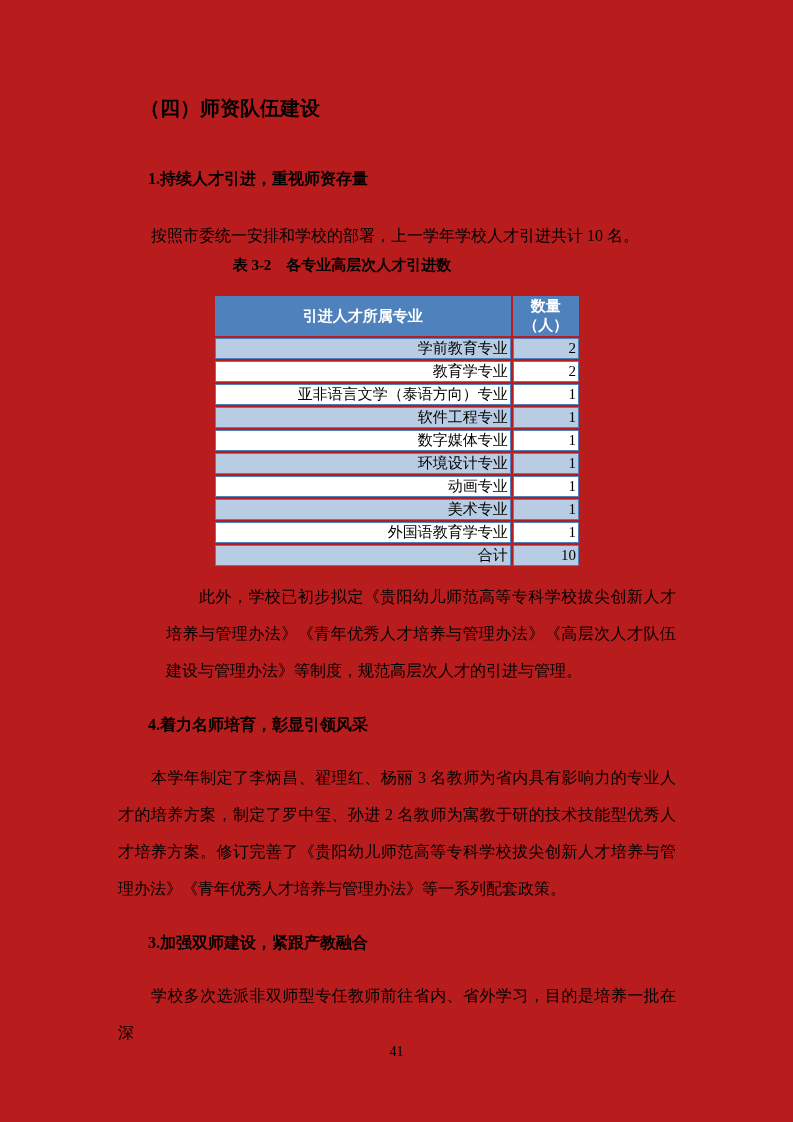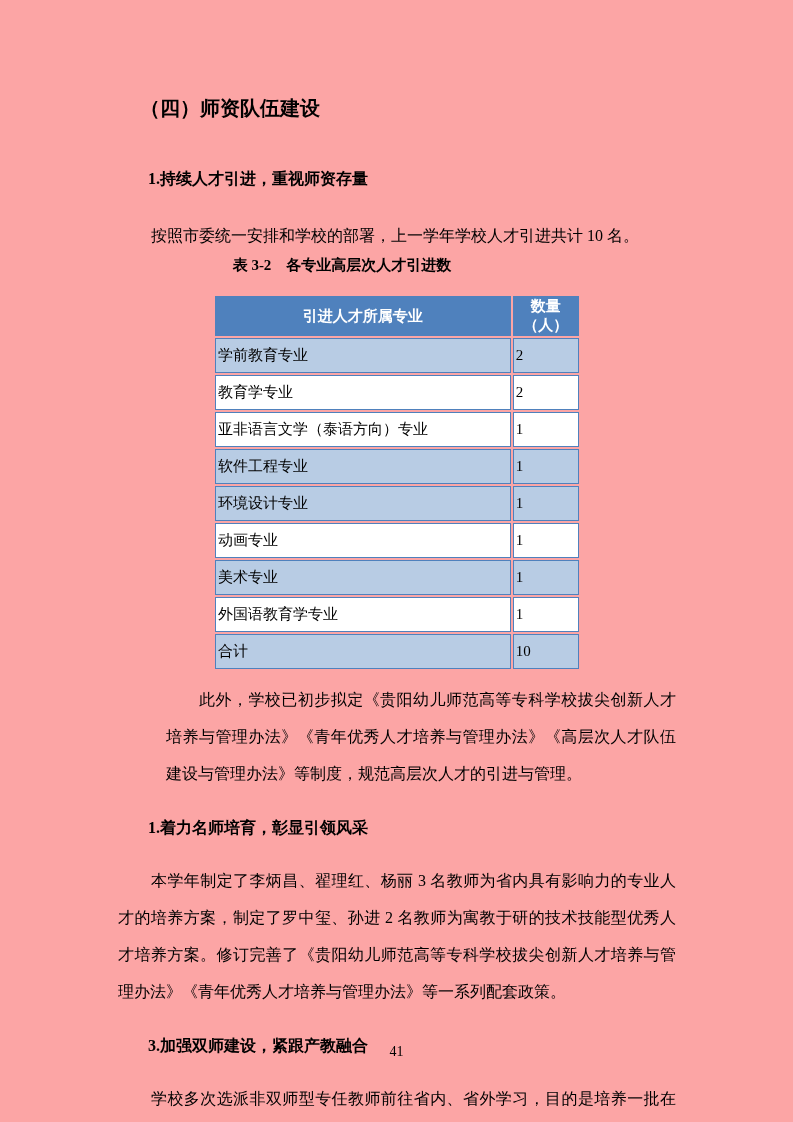--- a/index.html
+++ b/index.html
@@ -4,21 +4,21 @@
 <style>
   html, body {
     margin: 0;
     padding: 0;
     background: #ffffff;
   }
   .page {
     position: relative;
     width: 793px;
     height: 1122px;
-    background: #fca5a5;
+    background: #b91c1c;
     font-family: "Liberation Serif", "DejaVu Serif", serif;
     color: #000000;
     overflow: hidden;
   }
   .content {
     position: absolute;
     left: 118px;
     right: 117px;
     top: 0;
   }
@@ -69,22 +69,22 @@
     text-align: center;
     padding: 0 2px;
   }
   table.data-table col.col-major { width: 294px; }
   table.data-table col.col-count { width: 66px; }
   table.data-table td {
     border: 1px solid var(--tbl-border, #4f81bd);
     background: var(--tbl-row-bg, #ffffff);
     font-size: 15px;
     height: 18px;
-    text-align: left;
-    padding: 7px 2px;
+    text-align: right;
+    padding: 0 2px;
   }
   table.data-table tr.alt td {
     background: var(--tbl-row-alt-bg, #b8cce4);
   }
   .page-number {
     position: absolute;
     bottom: 62px;
     left: 0;
     right: 0;
     text-align: center;
@@ -126,20 +126,24 @@
             <td>2</td>
           </tr>
           <tr>
             <td>亚非语言文学（泰语方向）专业</td>
             <td>1</td>
           </tr>
           <tr class="alt">
             <td>软件工程专业</td>
             <td>1</td>
           </tr>
+          <tr>
+            <td>数字媒体专业</td>
+            <td>1</td>
+          </tr>
           <tr class="alt">
             <td>环境设计专业</td>
             <td>1</td>
           </tr>
           <tr>
             <td>动画专业</td>
             <td>1</td>
           </tr>
           <tr class="alt">
             <td>美术专业</td>
@@ -151,21 +155,21 @@
           </tr>
           <tr class="alt">
             <td>合计</td>
             <td>10</td>
           </tr>
         </tbody>
     </table>
 
     <p class="para indent after-table">此外，学校已初步拟定《贵阳幼儿师范高等专科学校拔尖创新人才培养与管理办法》《青年优秀人才培养与管理办法》《高层次人才队伍建设与管理办法》等制度，规范高层次人才的引进与管理。</p>
 
-    <div class="sub-heading mid">1.着力名师培育，彰显引领风采</div>
+    <div class="sub-heading mid">4.着力名师培育，彰显引领风采</div>
 
     <p class="para indent body-para">本学年制定了李炳昌、翟理红、杨丽 3 名教师为省内具有影响力的专业人才的培养方案，制定了罗中玺、孙进 2 名教师为寓教于研的技术技能型优秀人才培养方案。修订完善了《贵阳幼儿师范高等专科学校拔尖创新人才培养与管理办法》《青年优秀人才培养与管理办法》等一系列配套政策。</p>
 
     <div class="sub-heading mid">3.加强双师建设，紧跟产教融合</div>
 
     <p class="para indent body-para">学校多次选派非双师型专任教师前往省内、省外学习，目的是培养一批在深</p>
 
   </div>
 
   <div class="page-number">41</div>

